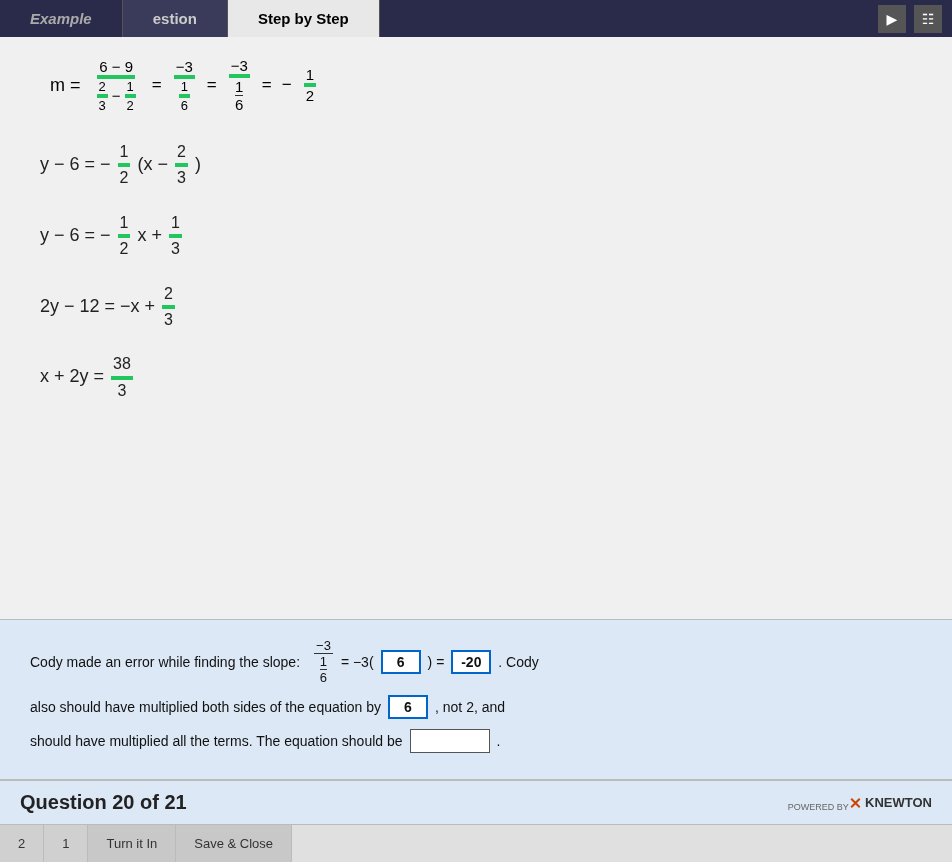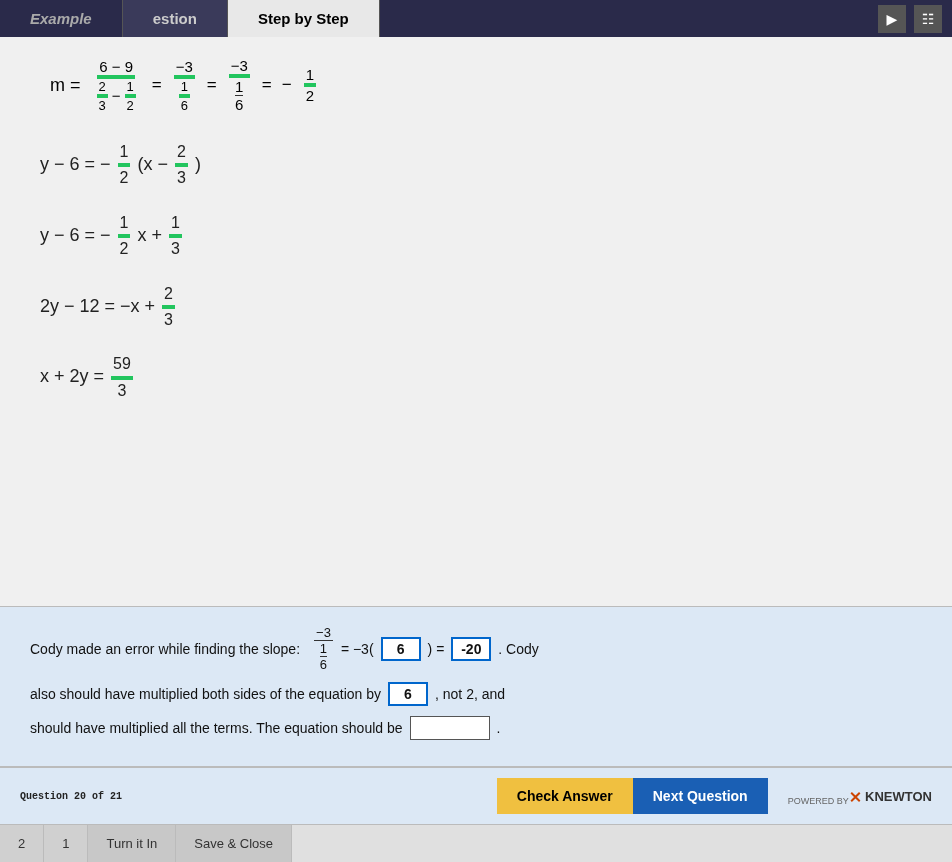--- a/index.html
+++ b/index.html
@@ -201,24 +201,23 @@
       background: #dce8f5;
       border-top: 2px solid #bbb;
       padding: 10px 20px;
       display: flex;
       align-items: center;
       justify-content: space-between;
       flex-shrink: 0;
     }
 
     .question-info {
-      font-size: 10px;
+      font-size: 20px;
       font-weight: bold;
       color: #222;
-      font-family: Liberation Mono, monospace;
     }
 
     .bottom-buttons {
       display: flex;
       gap: 0;
     }
 
     .btn-check {
       background: #f0c040;
       color: #000;
@@ -388,21 +387,21 @@
         <span>2y − 12 = −x +</span>
         <span class="fraction" style="font-size:16px;">
           <span class="numer">2</span>
           <span class="denom">3</span>
         </span>
       </div>
 
       <div class="math-line">
         <span>x + 2y =</span>
         <span class="fraction" style="font-size:16px;">
-          <span class="numer">59</span>
+          <span class="numer">38</span>
           <span class="denom">3</span>
         </span>
       </div>
 
     </div>
 
     <div class="explanation-box">
 
       <div class="explanation-line">
         <span>Cody made an error while finding the slope:</span>
@@ -432,24 +431,20 @@
         <span>should have multiplied all the terms. The equation should be</span>
         <span class="blank-box"></span>
         <span>.</span>
       </div>
 
     </div>
 
     <div class="bottom-bar">
       <span class="question-info">Question 20 of 21</span>
       <div style="display:flex;align-items:center;gap:20px;">
-        <div class="bottom-buttons">
-          <button class="btn-check">Check Answer</button>
-          <button class="btn-next">Next Question</button>
-        </div>
         <div class="powered-by">
           <span>POWERED BY</span>
           <div class="knewton-logo">
             <span style="color:#cc4400;font-size:16px;">⨯</span>
             <span>KNEWTON</span>
           </div>
         </div>
       </div>
     </div>
 

